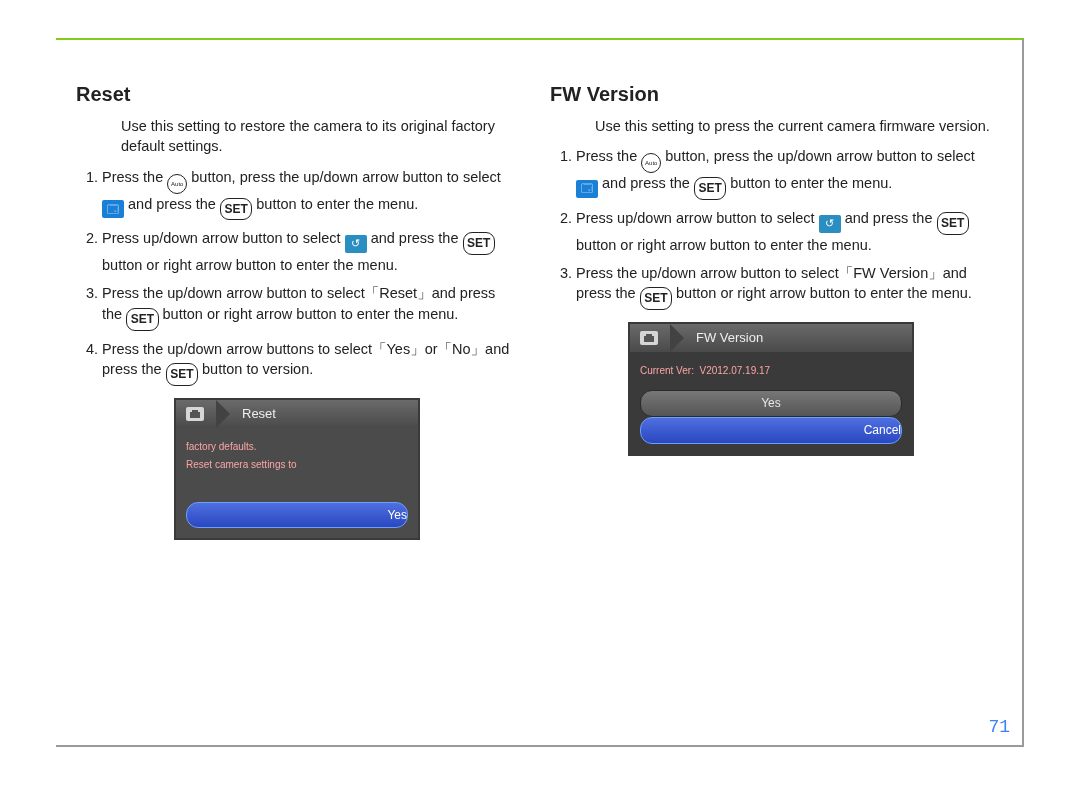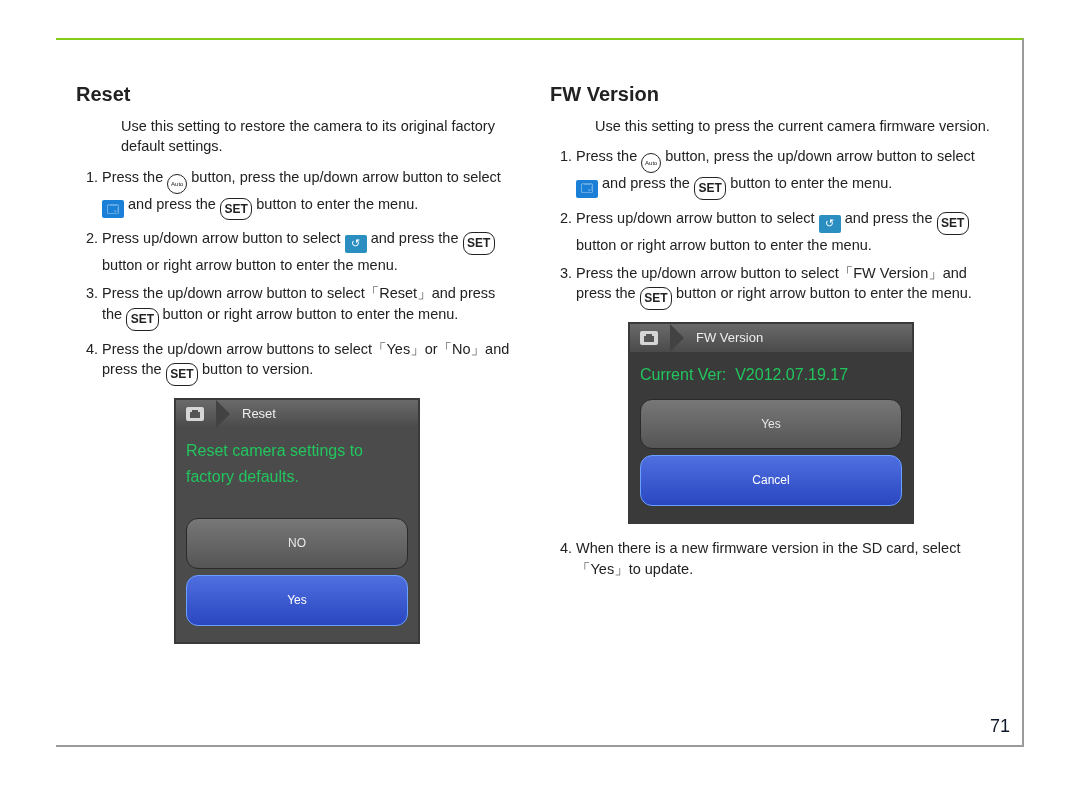--- a/index.html
+++ b/index.html
@@ -102,46 +102,46 @@
     border-radius:2px;
     display:flex;align-items:center;justify-content:center;
   }
   .lcd-header .htitle {
     margin-left: 38px;
     color: #eee;
     font-size: 13px;
   }
   .lcd-body { padding: 12px 10px 10px; background:#4b4b4b; }
   .lcd-body.dark { background:#3a3a3a; }
-  .lcd-text { margin-bottom: 4px; font-size:16px; color:#22c55e; }
+  .lcd-text { margin-bottom: 4px; font-size:10px; color:#fca5a5; }
   .lcd-btns { margin-top: 30px; }
   .lcd-btns.short { margin-top: 12px; }
   .lcd-btn {
     text-align: center;
-    padding: 16px 0;
-    margin-bottom: 6px;
+    padding: 4px 0;
     font-size: 12px;
     background: linear-gradient(#777,#555);
     color:#e8e8e8;
     border:1px solid #2a2a2a;
     border-radius:12px;
   }
   .lcd-btn.selected {
     background: linear-gradient(#4f6fe0,#2a47c0);
     border: 1px solid #6aa0ff;
     color:#fff;
+    text-align:right;
   }
   .upper-gap { margin-top: 14px; }
   .pagenum {
     position: absolute;
     right: 12px;
     bottom: 8px;
     font-size: 18px;
-    color: #0f172a;
-    font-family: Liberation Sans, sans-serif;
+    color: #3b82f6;
+    font-family: Liberation Mono, monospace;
   }
 </style>
 </head>
 <body>
 
 <div class="page-frame">
  <div class="columns">
 
   <div class="col">
     <h2>Reset</h2>
@@ -166,24 +166,23 @@
         <div class="hicon">
           <svg width="12" height="10">
                 <rect x="1" y="3" width="10" height="6" fill="#555"></rect>
                 <rect x="3" y="1" width="6" height="2" fill="#555"></rect>
               </svg>
         </div>
         <div class="chev"></div>
         <div class="htitle">Reset</div>
       </div>
       <div class="lcd-body">
+        <div class="lcd-text">factory defaults.</div>
         <div class="lcd-text">Reset camera settings to</div>
-        <div class="lcd-text">factory defaults.</div>
         <div class="lcd-btns">
-          <div class="lcd-btn">NO</div>
           <div class="lcd-btn selected">Yes</div>
         </div>
       </div>
     </div>
   </div>
 
   <div class="col">
     <h2>FW Version</h2>
     <p>Use this setting to press the current camera firmware version.</p>
     <ol class="steps">
@@ -213,19 +212,16 @@
         <div class="lcd-text">
           <span>Current Ver:</span>&nbsp;&nbsp;<span>V2012.07.19.17</span>
         </div>
         <div class="lcd-btns short">
           <div class="lcd-btn">Yes</div>
           <div class="lcd-btn selected">Cancel</div>
         </div>
       </div>
     </div>
 
-    <ol class="steps upper-gap" start="4">
-      <li>When there is a new firmware version in the SD card, select「Yes」to update.</li>
-    </ol>
   </div>
  </div>
  <div class="pagenum">71</div>
 </div>
 
 </body></html>

